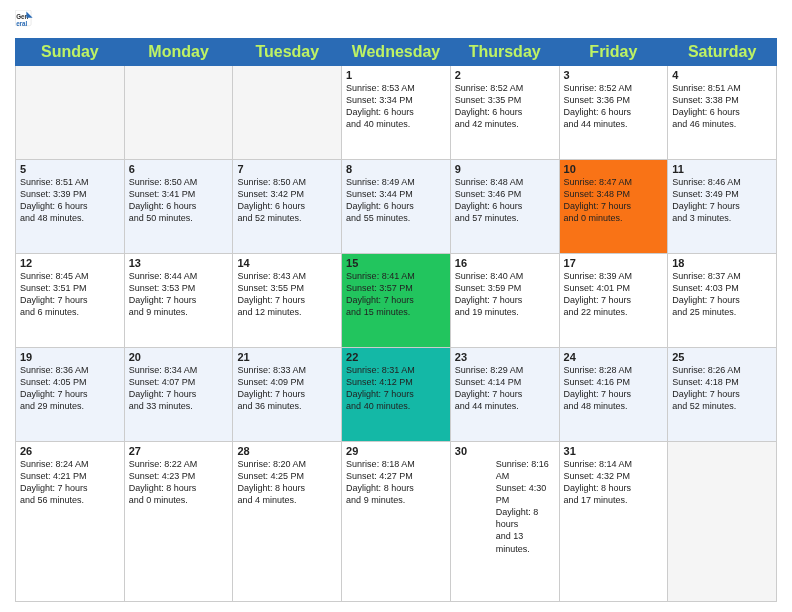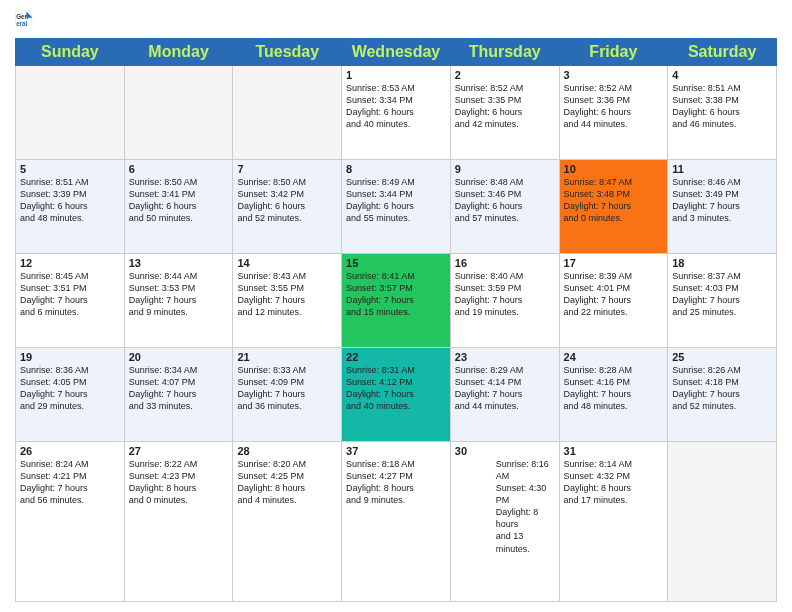--- a/index.html
+++ b/index.html
@@ -340,21 +340,21 @@
 and 0 minutes.</div>
           </td>
           <td style="background: rgb(255, 255, 255);">
             <span class="day-number">28</span>
             <div class="day-info" style="white-space: pre-line;">Sunrise: 8:20 AM
 Sunset: 4:25 PM
 Daylight: 8 hours
 and 4 minutes.</div>
           </td>
           <td style="background: rgb(255, 255, 255);">
-            <span class="day-number">37</span>
+            <span class="day-number">29</span>
             <div class="day-info" style="white-space: pre-line;">Sunrise: 8:18 AM
 Sunset: 4:27 PM
 Daylight: 8 hours
 and 9 minutes.</div>
           </td>
           <td style="background: rgb(255, 255, 255);">
             <span class="day-number">30</span>
             <div class="day-info" style="white-space: pre-line; margin-left: 41px;">Sunrise: 8:16 AM
 Sunset: 4:30 PM
 Daylight: 8 hours

